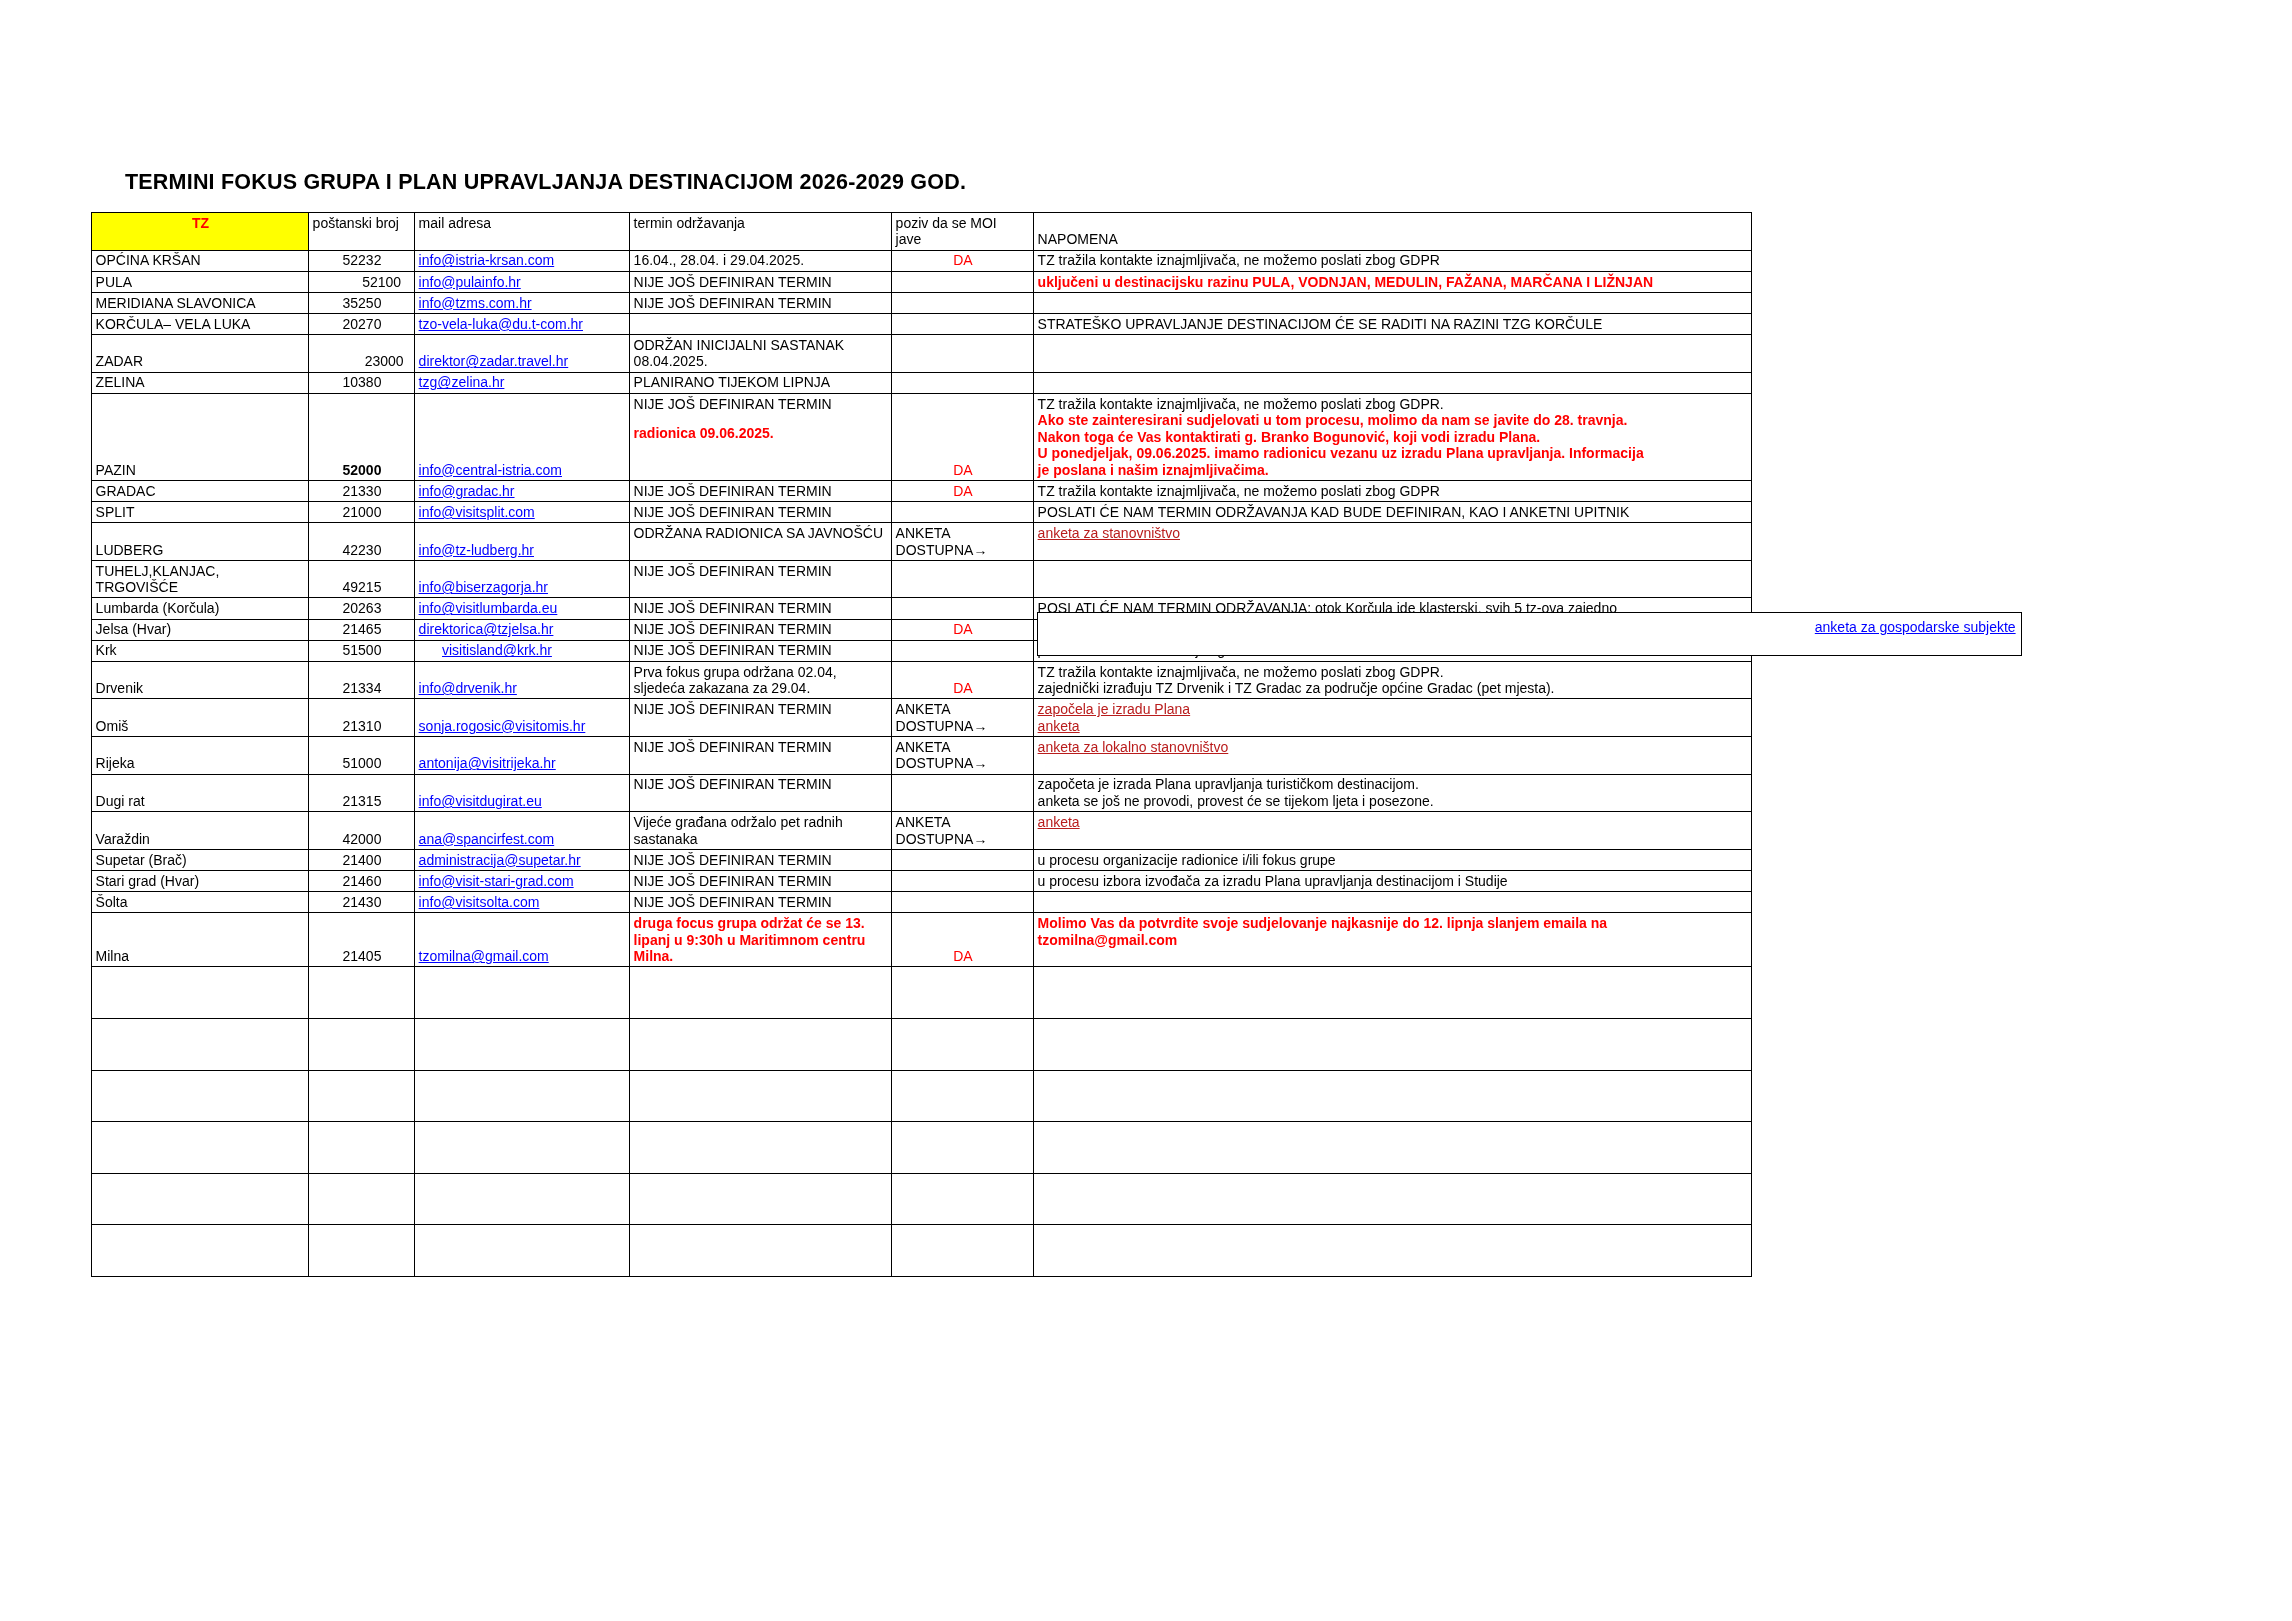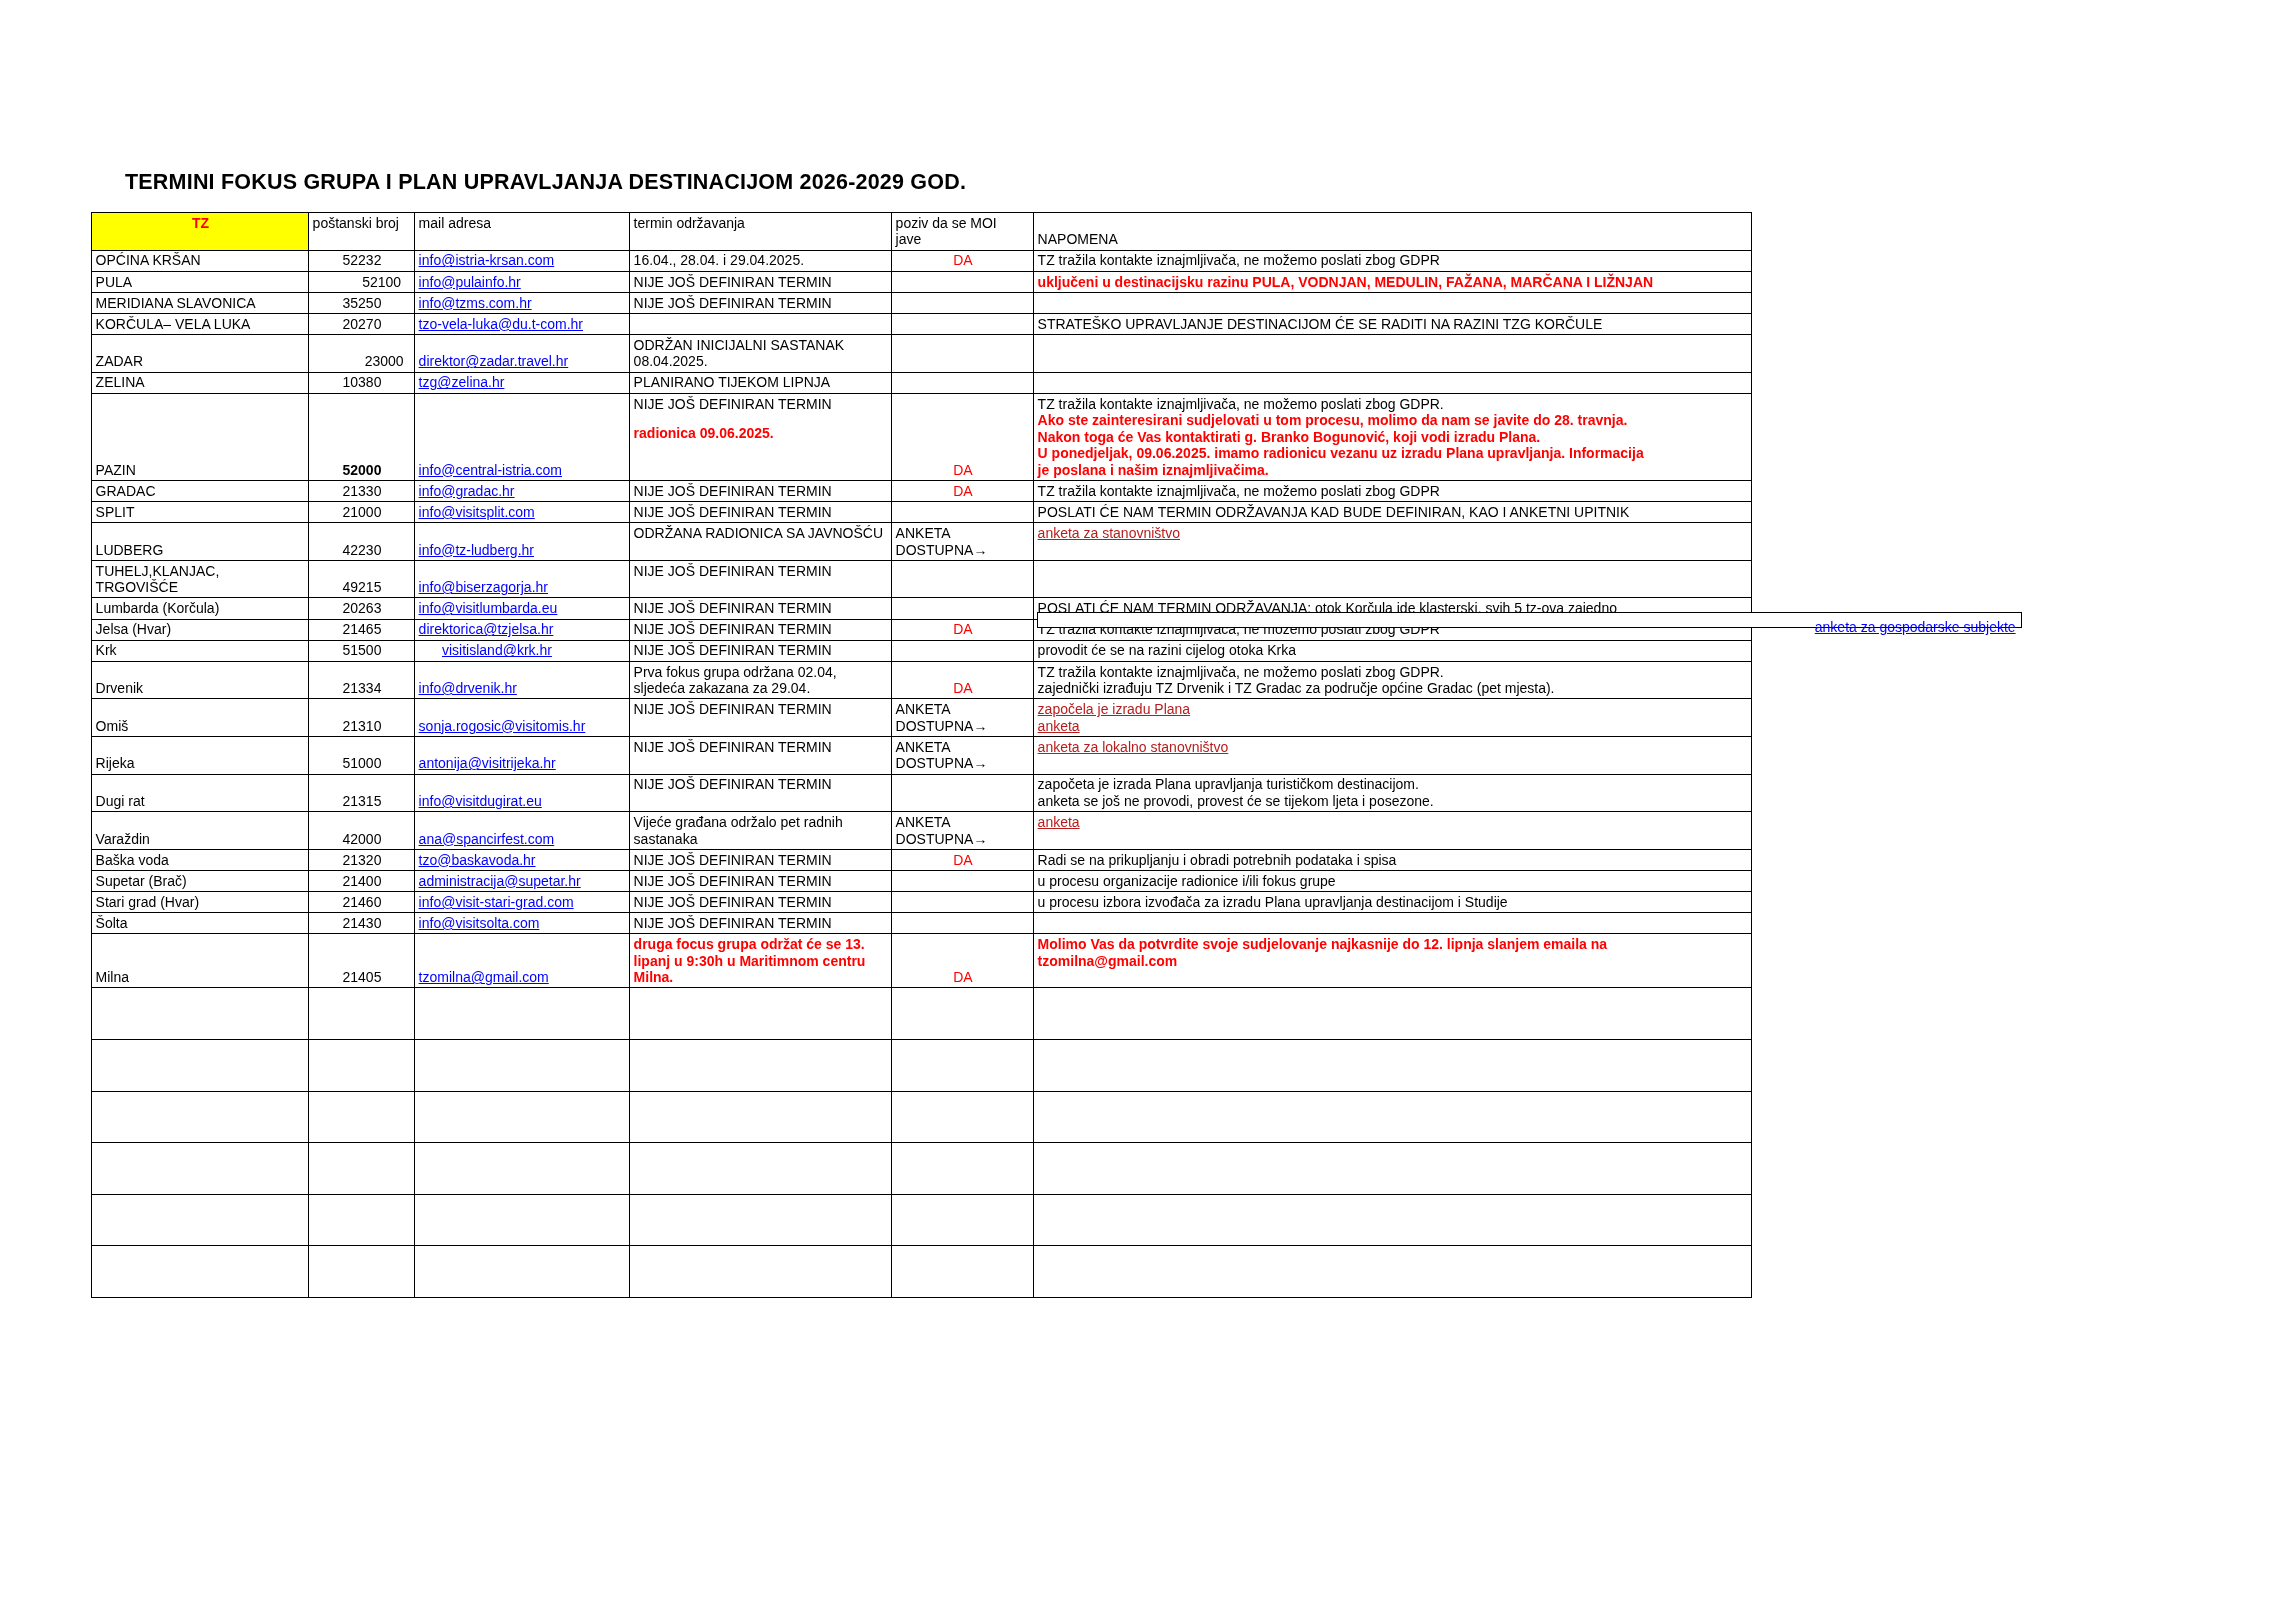--- a/index.html
+++ b/index.html
@@ -76,21 +76,21 @@
     text-align: center;
     font-weight: normal;
   }
 
   
   .overflow-box {
     position: absolute;
     left: 1037px;
     top: 612px;
     width: 985px;
-    height: 16px;
+    height: 44px;
     border: 0.9px solid #000000;
     background: #ffffff;
     box-sizing: border-box;
   }
   .overflow-box .lnk {
     position: absolute;
     right: 5.4px;
     top: 6.3px;
     color: #0000ff;
     text-decoration: underline;
@@ -348,32 +348,20 @@
           <td class="mail" style="vertical-align: bottom;"><a class="mail">ana@spancirfest.com</a></td>
           <td>
             <div>Vijeće građana održalo pet radnih sastanaka</div>
           </td>
           <td>ANKETA DOSTUPNA→</td>
           <td>
             <div class="bluelink">anketa</div>
           </td>
         </tr>
         <tr>
-          <td style="vertical-align: bottom;">Baška voda</td>
-          <td class="num" style="vertical-align: bottom;">21320</td>
-          <td class="mail" style="vertical-align: bottom;"><a class="mail">tzo@baskavoda.hr</a></td>
-          <td>
-            <div>NIJE JOŠ DEFINIRAN TERMIN</div>
-          </td>
-          <td class="da" style="vertical-align: bottom;">DA</td>
-          <td>
-            <div>Radi se na prikupljanju i obradi potrebnih podataka i spisa</div>
-          </td>
-        </tr>
-        <tr>
           <td style="vertical-align: bottom;">Supetar (Brač)</td>
           <td class="num" style="vertical-align: bottom;">21400</td>
           <td class="mail" style="vertical-align: bottom;"><a class="mail">administracija@supetar.hr</a></td>
           <td>
             <div>NIJE JOŠ DEFINIRAN TERMIN</div>
           </td>
           <td>&nbsp;</td>
           <td>
             <div>u procesu organizacije radionice i/ili fokus grupe</div>
           </td>

